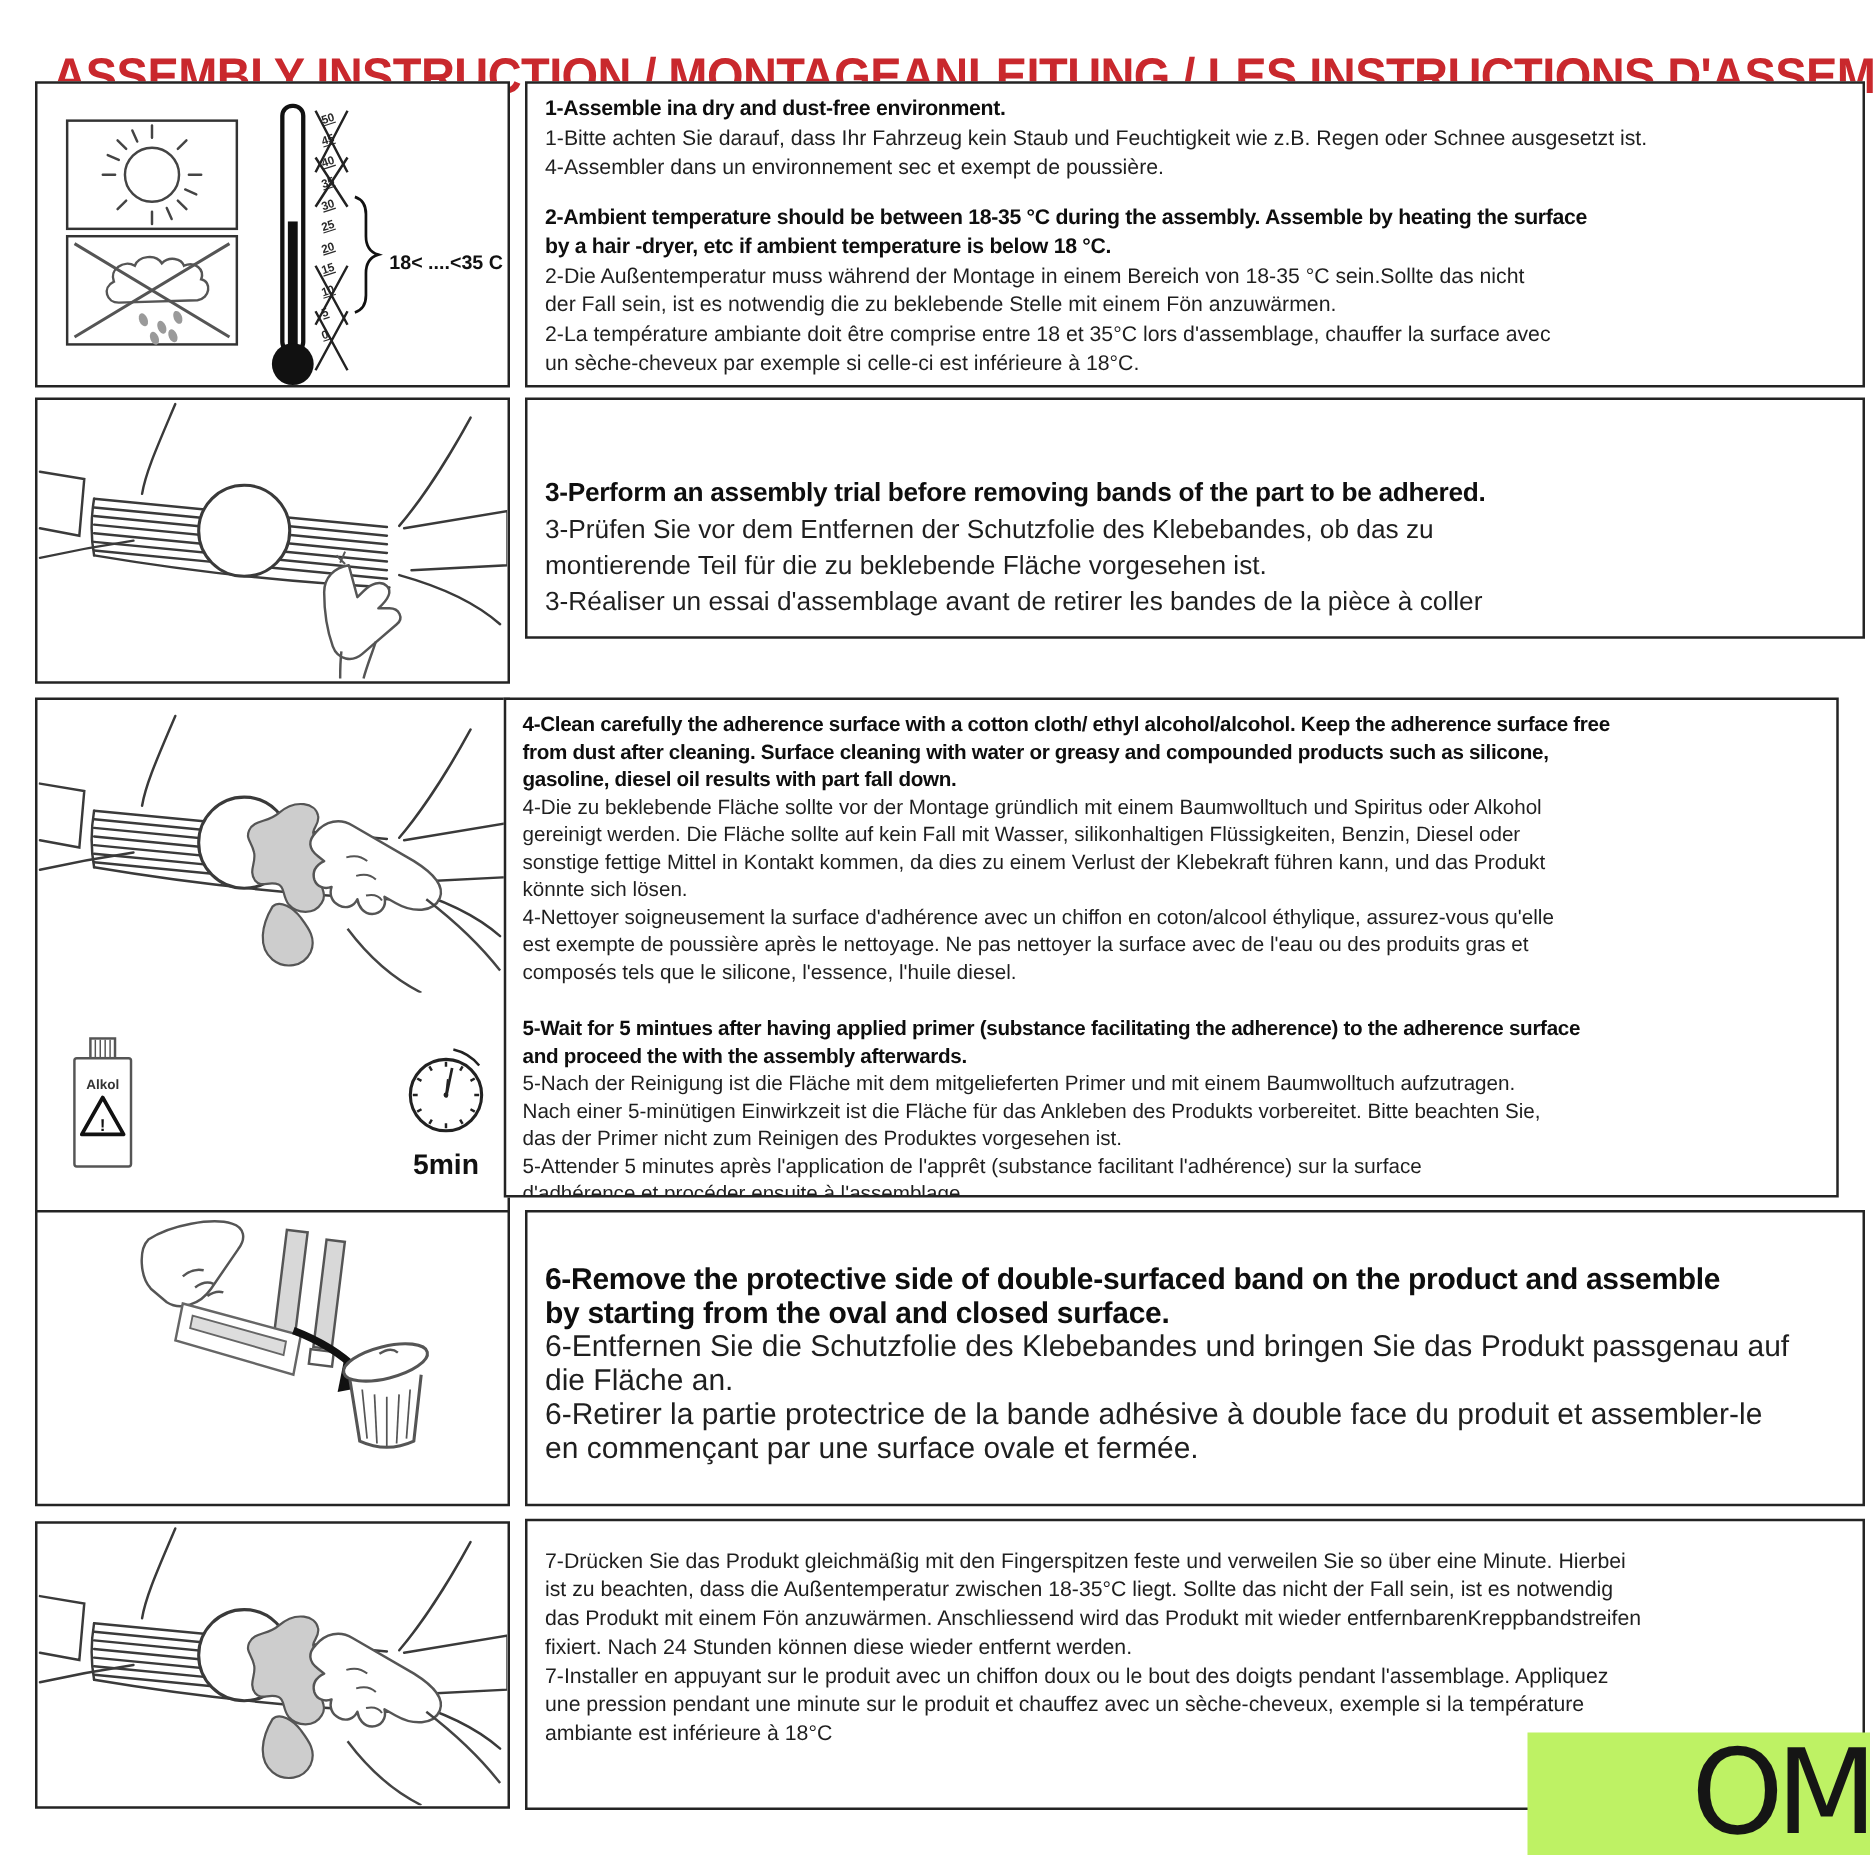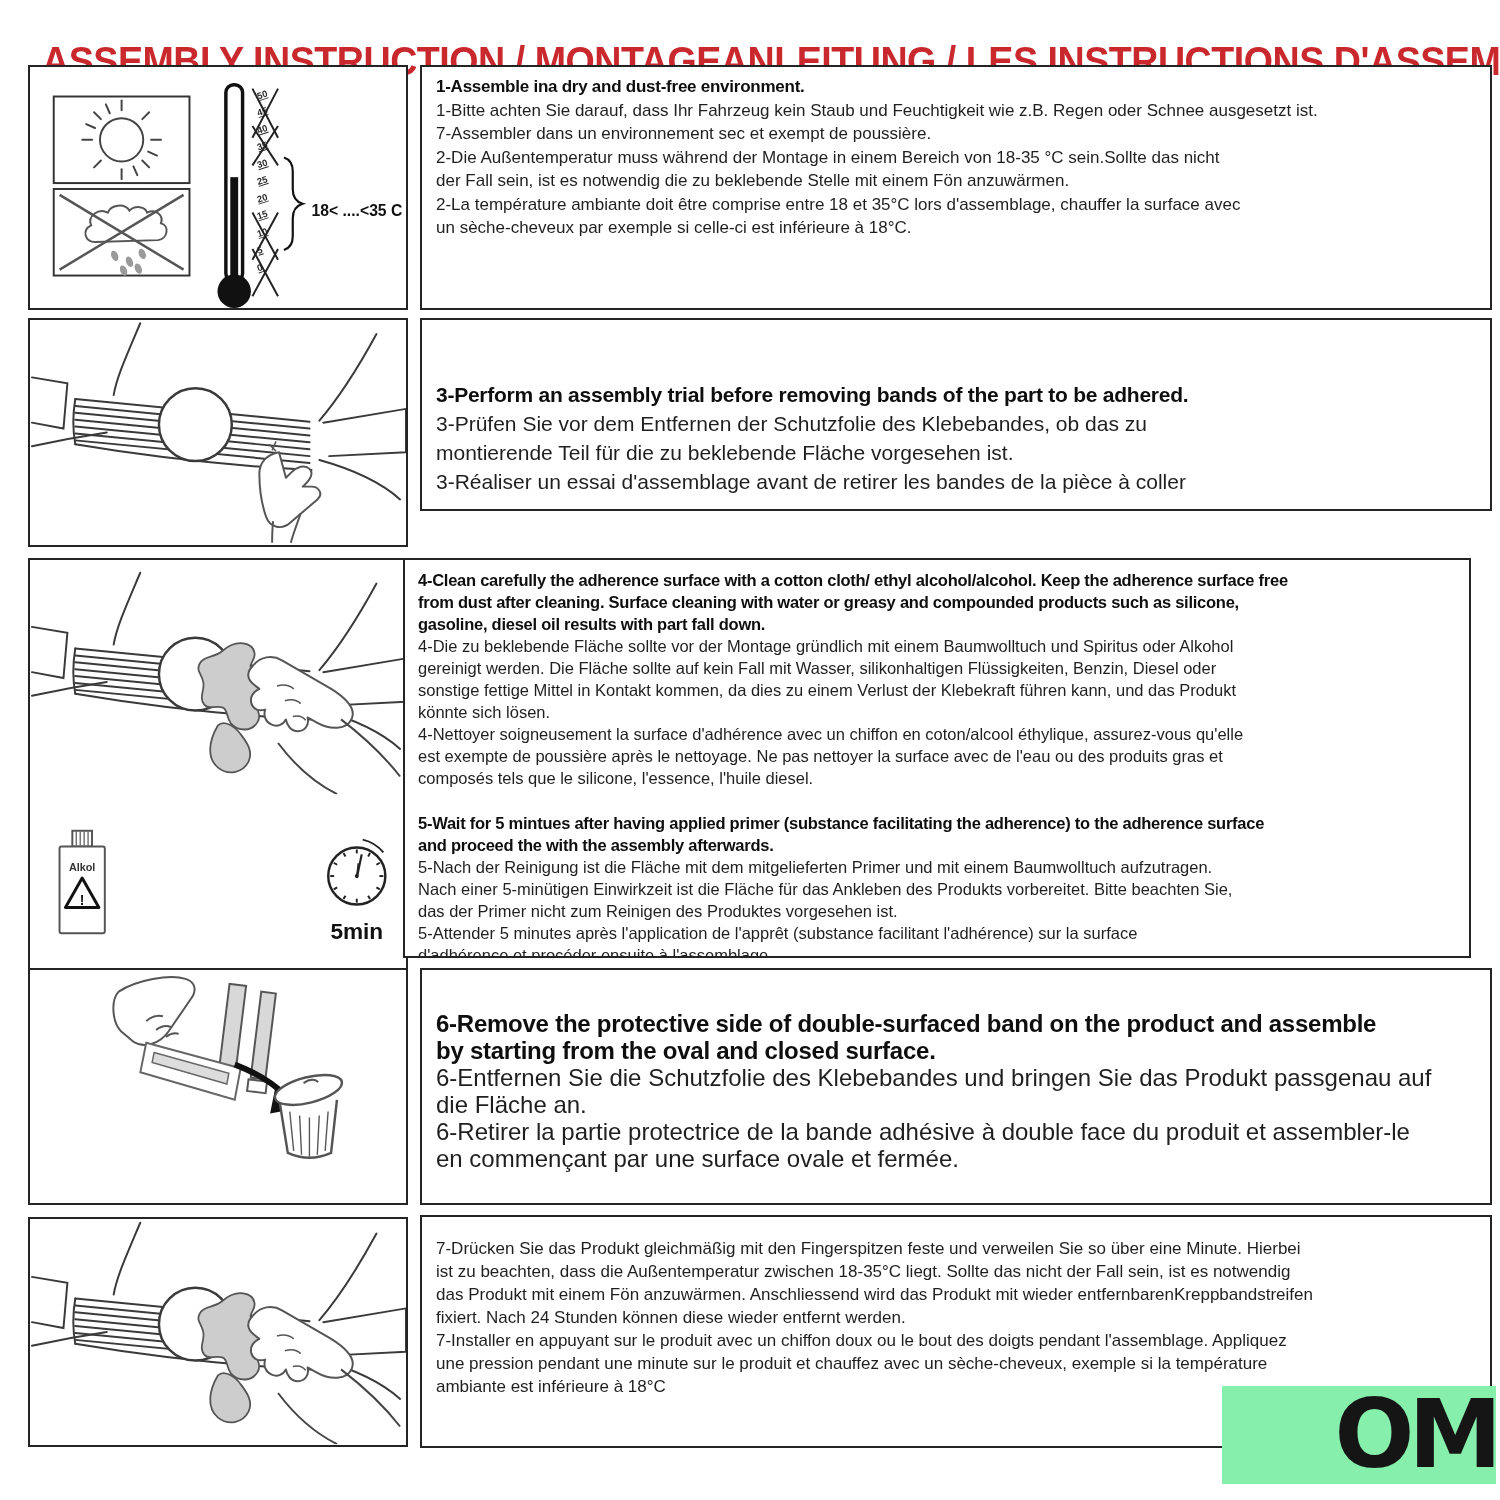--- a/index.html
+++ b/index.html
@@ -11,23 +11,23 @@
   .txt{box-sizing:border-box;height:100%;}
   .para{margin:0;white-space:pre-line;color:#1f1f1f;}
   .para.bold{font-weight:bold;color:#0e0e0e;letter-spacing:-0.25px;}
   .para.gap{margin-top:16px;}
   .s1{font-size:17px;line-height:23.5px;padding:8px 8px 0 14px;}
   .s2{font-size:21px;line-height:29px;padding:60px 8px 0 14px;}
   .s3{font-size:16.5px;line-height:22px;padding:9px 5px 0 13px;}
   .s3 .para.gap{margin-top:23px;}
   .s4{font-size:24px;line-height:27px;padding:40px 8px 0 14px;}
   .s5{font-size:17px;line-height:23px;padding:20px 8px 0 14px;}
-  .logo{position:absolute;left:1222px;top:1386px;width:274px;height:98px;background:#86efac;
+  .logo{position:absolute;left:1222px;top:1386px;width:274px;height:98px;background:#bef264;
         display:flex;align-items:center;justify-content:flex-end;
-        font-family:"DejaVu Sans",sans-serif;font-weight:bold;font-size:94px;letter-spacing:-6px;line-height:1;}
+        font-family:"DejaVu Sans",sans-serif;font-weight:normal;font-size:94px;letter-spacing:-6px;line-height:1;}
   .logo .lb{color:var(--logo-black,#151515);}
   .logo .lr{color:var(--logo-red,#e2342c);}
   .tnum{font-size:9.5px;font-weight:bold;fill:#2a2a2a;}
   .tlabel{font-size:16px;fill:#111;font-weight:bold;}
   .slabel{font-size:11px;font-weight:bold;fill:#333;}
   .clabel{font-size:23px;font-weight:bold;fill:#111;}
   .wmark{font-size:14px;font-weight:bold;fill:#111;}
 </style>
 </head>
 <body>
@@ -126,21 +126,23 @@
       </g>
       <path d="M258,92 q9,3 9,14 l0,18 q0,12 10,15 q-10,3 -10,15 l0,18 q0,11 -9,14" fill="none" stroke="#111" stroke-width="2.2"></path>
       <text class="tlabel" x="286" y="151" font-weight="normal">18&lt; ....&lt;35 C</text>
     </g>
   </svg>
 </div>
 <div class="box" style="left:420px;top:65px;width:1072px;height:245px">
   <div class="txt s1">
       <p class="para bold">1-Assemble ina dry and dust-free environment.</p>
       <p class="para regular">1-Bitte achten Sie darauf, dass Ihr Fahrzeug kein Staub und Feuchtigkeit wie z.B. Regen oder Schnee ausgesetzt ist.
-7-Assembler dans un environnement sec et exempt de poussière.</p>
+4-Assembler dans un environnement sec et exempt de poussière.</p>
+      <p class="para bold gap">2-Ambient temperature should be between 18-35 °C  during the assembly. Assemble by heating the surface
+by a hair -dryer, etc if ambient temperature is below 18 °C.</p>
       <p class="para regular">2-Die Außentemperatur muss während der Montage in einem Bereich von 18-35 °C  sein.Sollte das nicht
 der Fall sein, ist es notwendig die zu beklebende Stelle mit einem Fön anzuwärmen.
 2-La température ambiante doit être comprise entre 18 et 35°C lors d'assemblage, chauffer la surface avec
 un sèche-cheveux par exemple si celle-ci est inférieure à 18°C.</p>
     </div>
 </div>
 
 <div class="box" style="left:28px;top:318px;width:380px;height:229px">
   <svg viewBox="0 0 382 228" role="img">
     <use href="#grille"></use>

